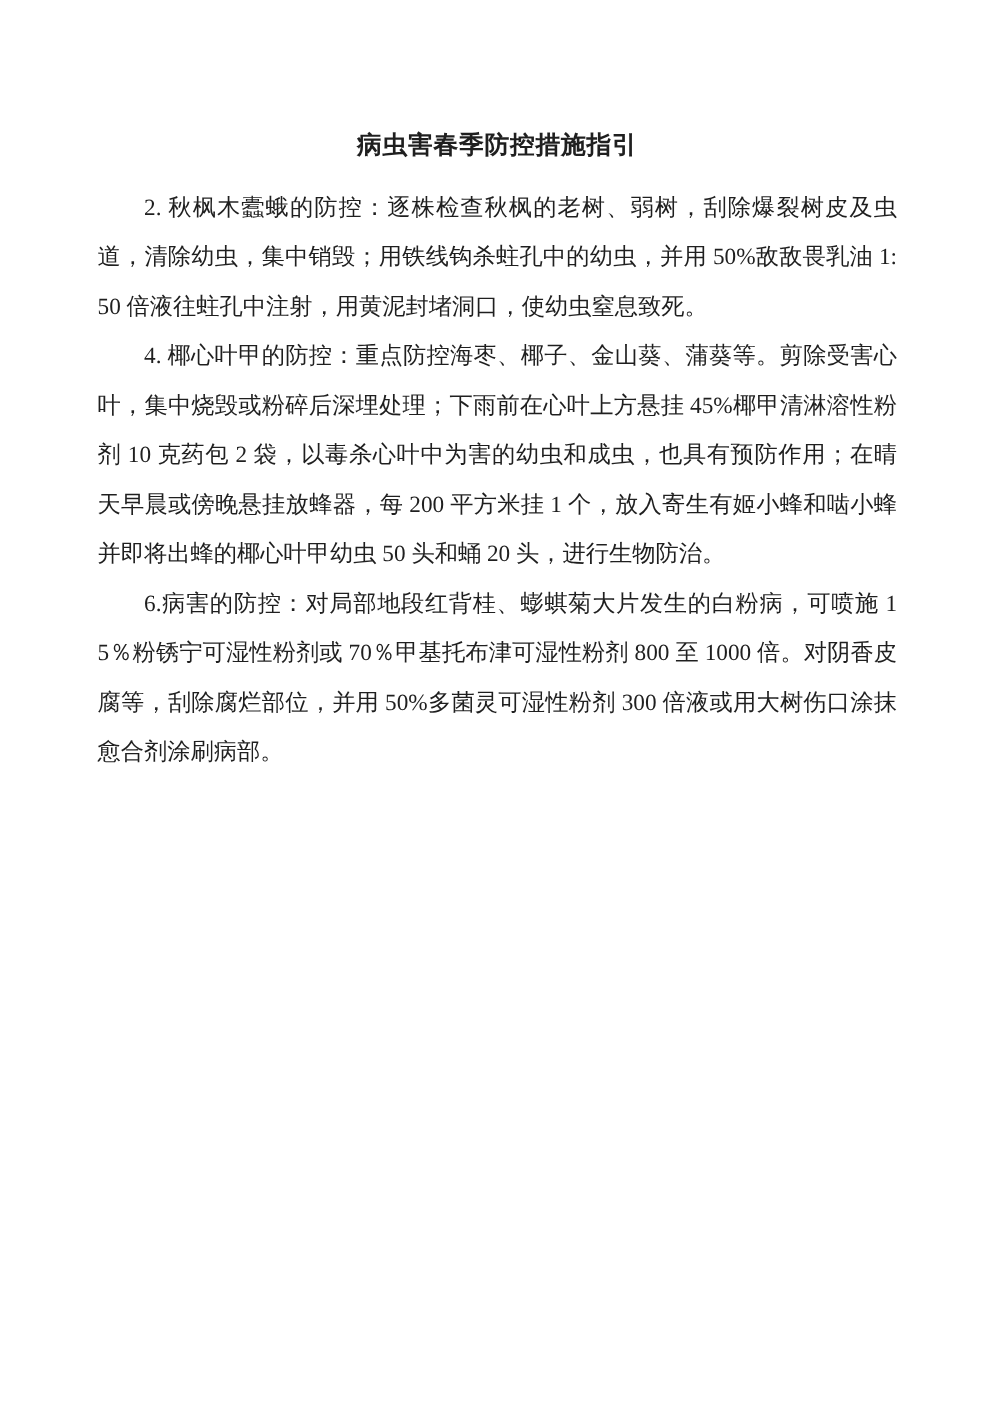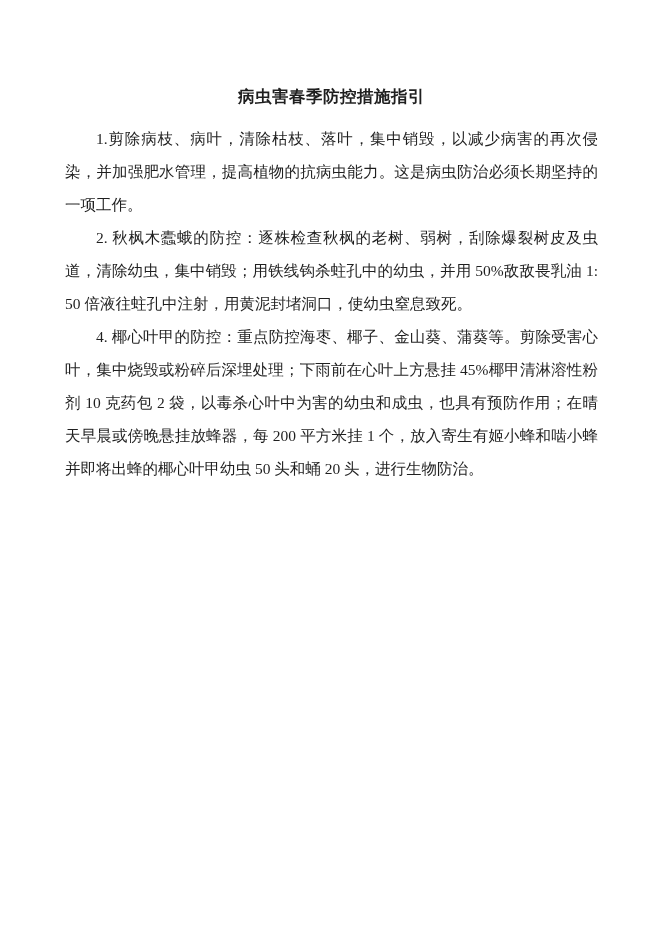--- a/index.html
+++ b/index.html
@@ -40,22 +40,22 @@
     word-break: break-all;
   }
 </style>
 </head>
 <body>
 
 <div class="page">
   <div class="content">
     <h1 class="doc-title">病虫害春季防控措施指引</h1>
 
-    <p class="doc-paragraph">1.剪除病枝、病叶，清除枯枝、落叶，集中销毁，以减少病害的再次侵染，并加强肥水管理，提高植物的抗病虫能力。这是病虫防治必须长期坚持的一项工作。</p>
 
     <p class="doc-paragraph">2. 秋枫木蠹蛾的防控：逐株检查秋枫的老树、弱树，刮除爆裂树皮及虫道，清除幼虫，集中销毁；用铁线钩杀蛀孔中的幼虫，并用 50%敌敌畏乳油 1:50 倍液往蛀孔中注射，用黄泥封堵洞口，使幼虫窒息致死。</p>
 
 
     <p class="doc-paragraph">4. 椰心叶甲的防控：重点防控海枣、椰子、金山葵、蒲葵等。剪除受害心叶，集中烧毁或粉碎后深埋处理；下雨前在心叶上方悬挂 45%椰甲清淋溶性粉剂 10 克药包 2 袋，以毒杀心叶中为害的幼虫和成虫，也具有预防作用；在晴天早晨或傍晚悬挂放蜂器，每 200 平方米挂 1 个，放入寄生有姬小蜂和啮小蜂并即将出蜂的椰心叶甲幼虫 50 头和蛹 20 头，进行生物防治。</p>
 
 
+    <p class="doc-paragraph">6.病害的防控：对局部地段红背桂、蟛蜞菊大片发生的白粉病，可喷施 15％粉锈宁可湿性粉剂或 70％甲基托布津可湿性粉剂 800 至 1000 倍。对阴香皮腐等，刮除腐烂部位，并用 50%多菌灵可湿性粉剂 300 倍液或用大树伤口涂抹愈合剂涂刷病部。</p>
   </div>
 </div>
 
 </body></html>

